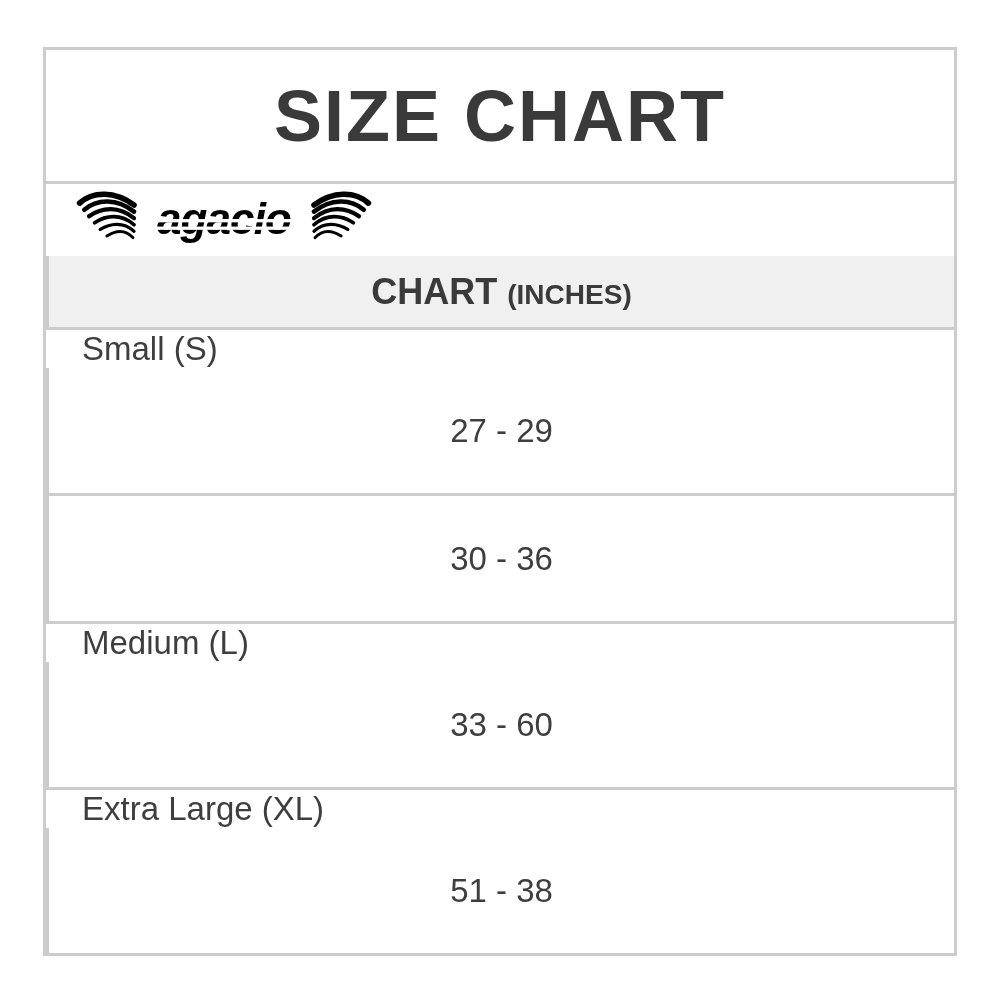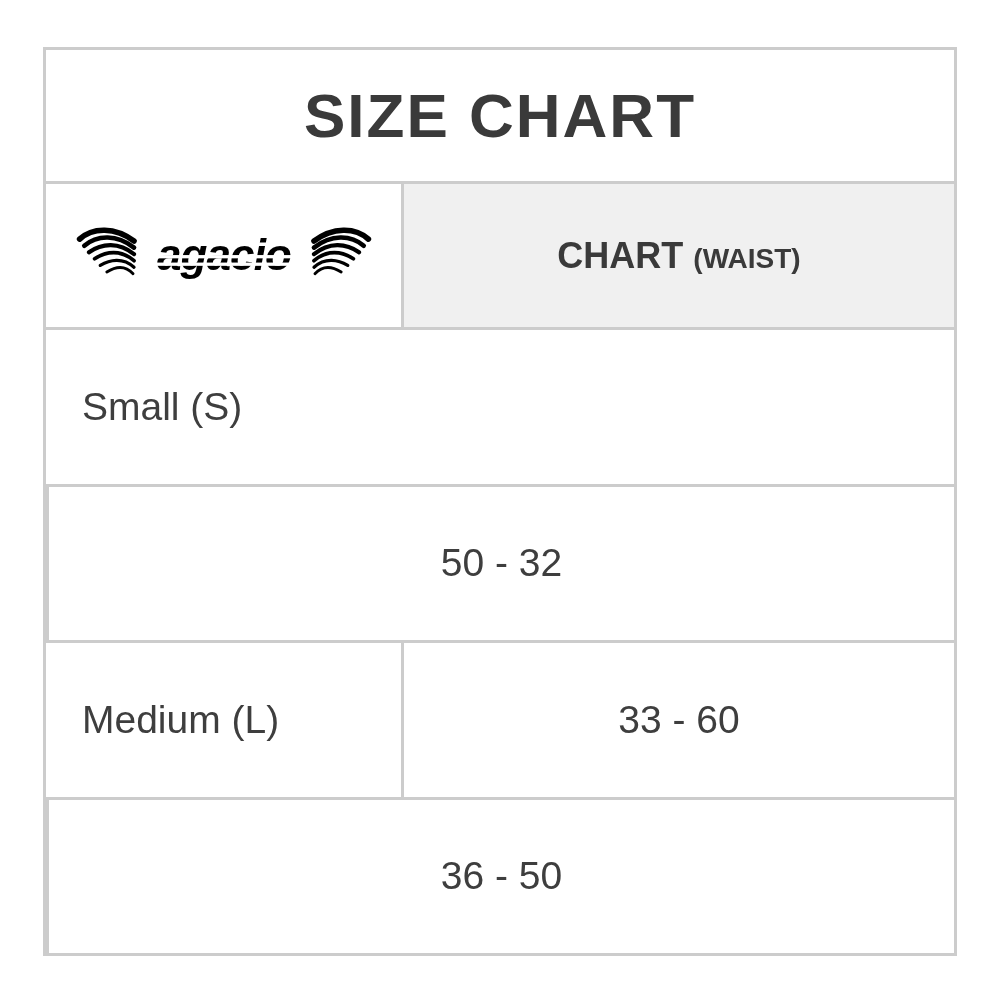--- a/index.html
+++ b/index.html
@@ -30,28 +30,29 @@
   .title-row {
     height: 131px;
     flex: 0 0 auto;
     border-bottom: 3px solid #cccccc;
     display: flex;
     align-items: center;
     justify-content: center;
   }
   .title-row h1 {
     margin: 0;
-    font-size: 62px;
+    font-size: 72px;
     font-weight: bold;
     letter-spacing: 2px;
     color: #3a3a3a;
   }
   .grid-row {
     display: flex;
     box-sizing: border-box;
+    flex-direction: column;
   }
   .header-row {
     height: 146px;
     flex: 0 0 auto;
     border-bottom: 3px solid #cccccc;
   }
   .data-row {
     flex: 1 1 auto;
     border-bottom: 3px solid #cccccc;
   }
@@ -84,21 +85,21 @@
     color: #3a3a3a;
     font-weight: bold;
     font-size: 36px;
     white-space: nowrap;
   }
   .waist-header .unit {
     font-size: 28px;
     font-weight: bold;
   }
   .size-label, .waist-value {
-    font-size: 39px;
+    font-size: 33px;
     color: #3e3e3e;
   }
   .logo-svg {
     width: 300px;
     height: 72px;
   }
   .logo-text {
     font-family: "Liberation Sans", sans-serif;
     font-weight: bold;
     font-style: italic;
@@ -140,33 +141,35 @@
 
           <text class="logo-text" x="160" y="51" text-anchor="middle" fill="#000000">agacio</text>
 
           <rect x="70" y="35" width="182" height="3.5" fill="#ffffff"></rect>
           <rect x="70" y="43" width="182" height="3.5" fill="#ffffff"></rect>
         </svg>
       </div>
       <div class="cell cell-right">
         <div class="waist-header">
           <span>CHART</span>
-          <span class="unit">(WAIST)</span>
+          <span class="unit">(INCHES)</span>
         </div>
       </div>
     </div>
 
     <div class="grid-row data-row">
       <div class="cell cell-left size-label">Small (S)</div>
+      <div class="cell cell-right waist-value">27 - 29</div>
     </div>
     <div class="grid-row data-row">
-      <div class="cell cell-right waist-value">50 - 32</div>
+      <div class="cell cell-right waist-value">30 - 36</div>
     </div>
     <div class="grid-row data-row">
       <div class="cell cell-left size-label">Medium (L)</div>
       <div class="cell cell-right waist-value">33 - 60</div>
     </div>
     <div class="grid-row data-row">
-      <div class="cell cell-right waist-value">36 - 50</div>
+      <div class="cell cell-left size-label">Extra Large (XL)</div>
+      <div class="cell cell-right waist-value">51 - 38</div>
     </div>
 
   </div>
 </div>
 
 </body></html>

